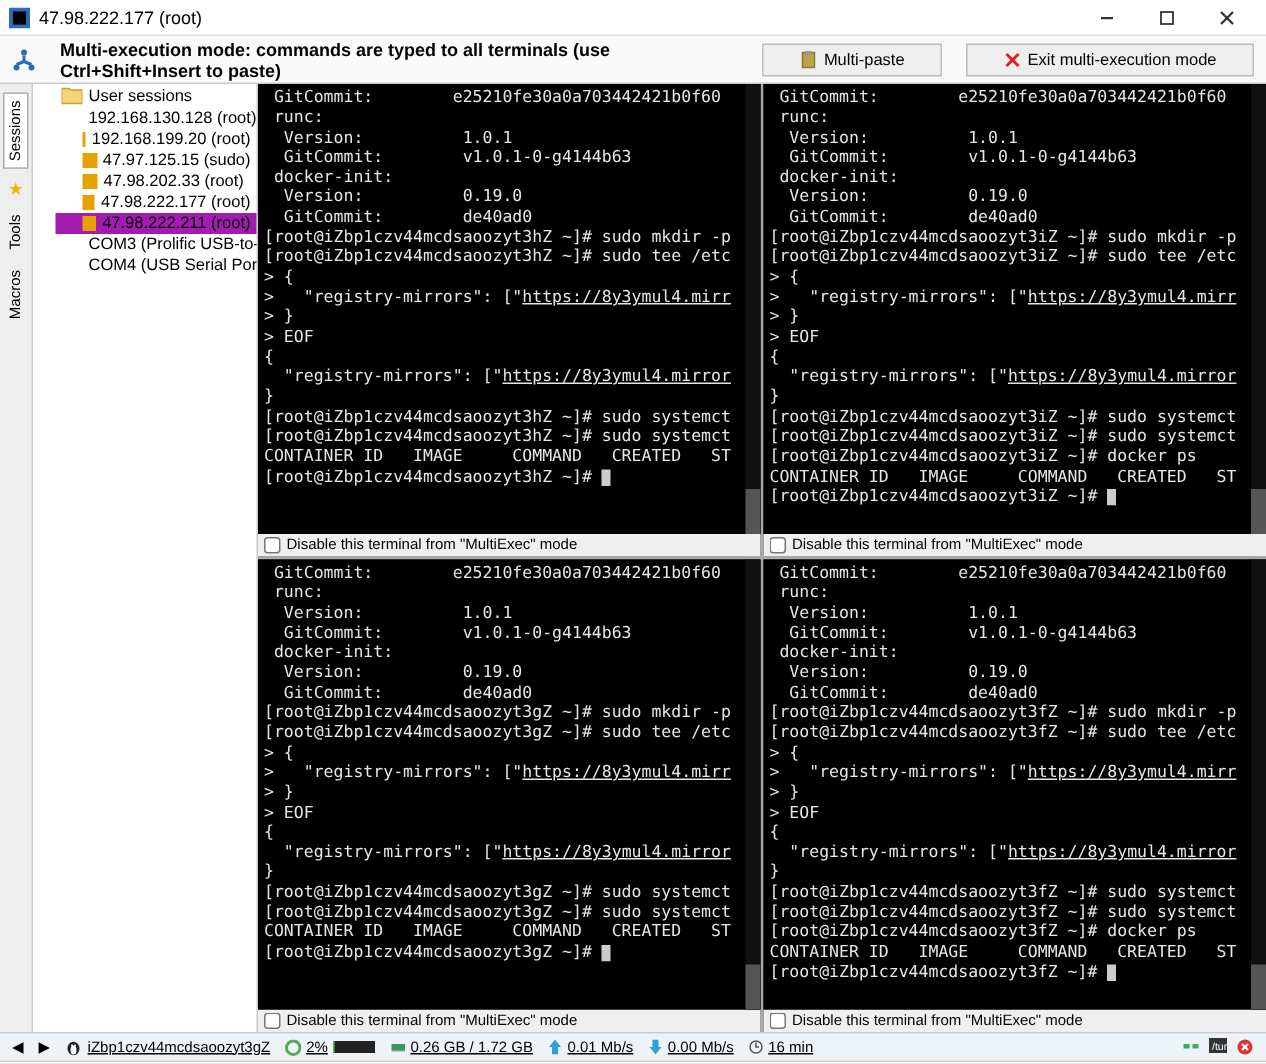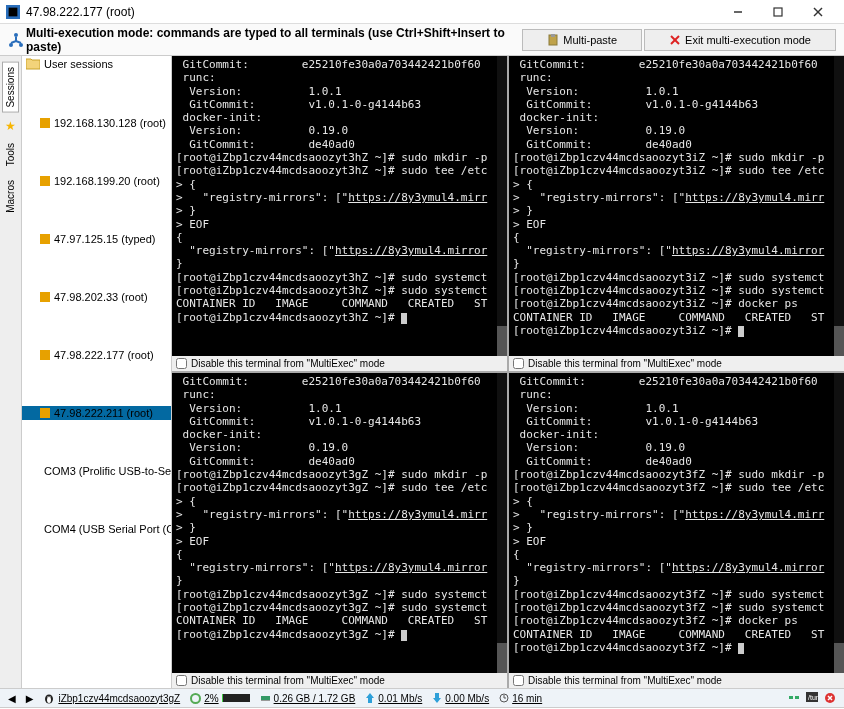--- a/index.html
+++ b/index.html
@@ -1,32 +1,32 @@
 <!DOCTYPE html>
 <html><head>
 <meta charset="utf-8">
 <style>
 * { box-sizing: border-box; margin: 0; padding: 0; }
 body { font-family: "Segoe UI", Tahoma, sans-serif; font-size: 11px; background: #f0f0f0; width: 844px; height: 709px; overflow: hidden; user-select: none; }
 .titlebar { height: 24px; background: #fff; display: flex; align-items: center; padding: 0 6px; border-bottom: 1px solid #ddd; }
 .titlebar .logo { width: 14px; height: 14px; margin-right: 6px; }
 .titlebar .title { flex: 1; font-size: 12px; }
 .winbtn { width: 40px; height: 20px; display: flex; align-items: center; justify-content: center; cursor: pointer; }
-.toolbar { height: 32px; background: #fafafa; display: flex; align-items: center; padding: 0 8px; gap: 2px; border-bottom: 1px solid #ccc; }
+.toolbar { height: 32px; background: #fafafa; display: flex; align-items: center; padding: 0 8px; gap: 16px; border-bottom: 1px solid #ccc; }
 .forkicon { width: 16px; height: 16px; }
 .toolbar .hint { font-weight: bold; font-size: 12px; flex: 1; }
 .tbtn { background: #eee; border: 1px solid #bbb; padding: 2px 24px; font-size: 11px; display: flex; align-items: center; gap: 4px; cursor: pointer; height: 22px; }
 .main { display: flex; height: 632px; }
 .sidetabs { width: 22px; background: #eee; border-right: 1px solid #ccc; display: flex; flex-direction: column; align-items: center; padding-top: 6px; gap: 6px; }
 .sidetabs .tablabel { writing-mode: vertical-rl; transform: rotate(180deg); font-size: 10px; padding: 4px 2px; cursor: pointer; }
 .sidetabs .tablabel.active { background: #fff; border: 1px solid #aaa; }
-.sessions-panel { width: 150px; background: #fff; border-right: 1px solid #ccc; display: flex; flex-direction: column; }
+.sessions-panel { width: 150px; background: #fff; border-right: 1px solid #ccc; display: flex; flex-direction: column; padding-left: 15px; }
 .sessions-panel .folder { display: flex; align-items: center; gap: 4px; padding: 2px 4px; font-size: 11px; }
-.sessions-panel .item { display: flex; align-items: center; gap: 4px; padding: 1px 4px 1px 18px; font-size: 11px; cursor: pointer; white-space: nowrap; overflow: hidden; text-overflow: ellipsis; margin-top: 44px; }
-.sessions-panel .item.active { background: #0369a1; }
+.sessions-panel .item { display: flex; align-items: center; gap: 4px; padding: 1px 4px 1px 18px; font-size: 11px; cursor: pointer; white-space: nowrap; overflow: hidden; text-overflow: ellipsis; }
+.sessions-panel .item.active { background: #a21caf; }
 .sessions-panel .sshicon { width: 10px; height: 10px; background: #e7a100; }
 .sessions-panel .serialicon { width: 10px; height: 10px; background: #ccc; border-radius: 50%; }
 .folder-icon { width: 14px; height: 12px; }
 .terminals { flex: 1; display: grid; grid-template-columns: 1fr 1fr; grid-template-rows: 1fr 1fr; background: #aaa; gap: 2px; overflow: hidden; }
 .tpane { display: flex; flex-direction: column; background: #000; min-width: 0; }
 .tout { flex: 1; background: #000; color: #e6e6e6; font-family: Consolas, monospace; font-size: 11px; line-height: 13.3px; padding: 2px 4px; overflow: hidden; position: relative; }
 .tout .line { white-space: pre; overflow: hidden; }
 .tout .link { color: #e6e6e6; text-decoration: underline; }
 .tout .cursor { background: #ccc; display: inline-block; width: 6px; height: 11px; vertical-align: text-bottom; }
 .scroll { position: absolute; right: 0; top: 0; width: 10px; height: 100%; background: #101010; }
@@ -111,21 +111,21 @@
         <div class="item">
           <span class="sshicon"></span>
           <span>192.168.130.128 (root)</span>
         </div>
         <div class="item">
           <span class="sshicon"></span>
           <span>192.168.199.20 (root)</span>
         </div>
         <div class="item">
           <span class="sshicon"></span>
-          <span>47.97.125.15 (typed)</span>
+          <span>47.97.125.15 (sudo)</span>
         </div>
         <div class="item">
           <span class="sshicon"></span>
           <span>47.98.202.33 (root)</span>
         </div>
         <div class="item">
           <span class="sshicon"></span>
           <span>47.98.222.177 (root)</span>
         </div>
         <div class="item active">

